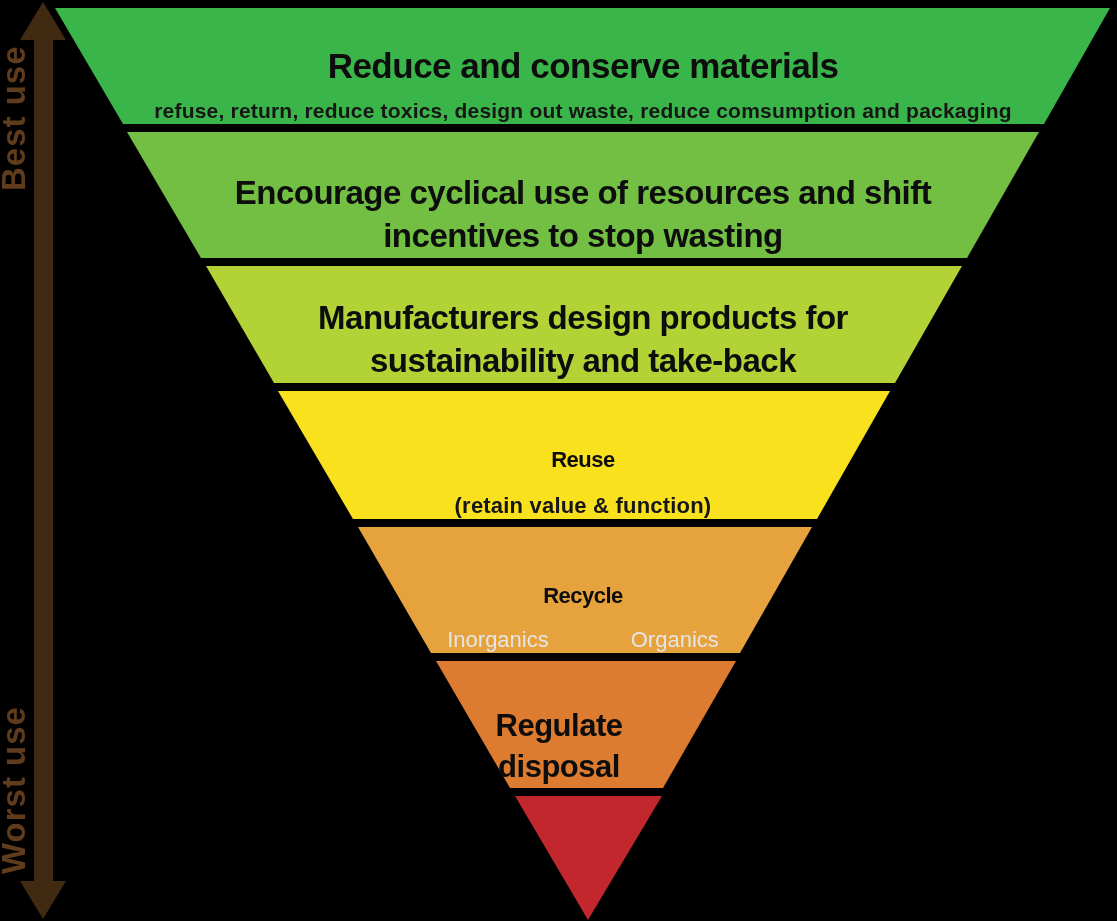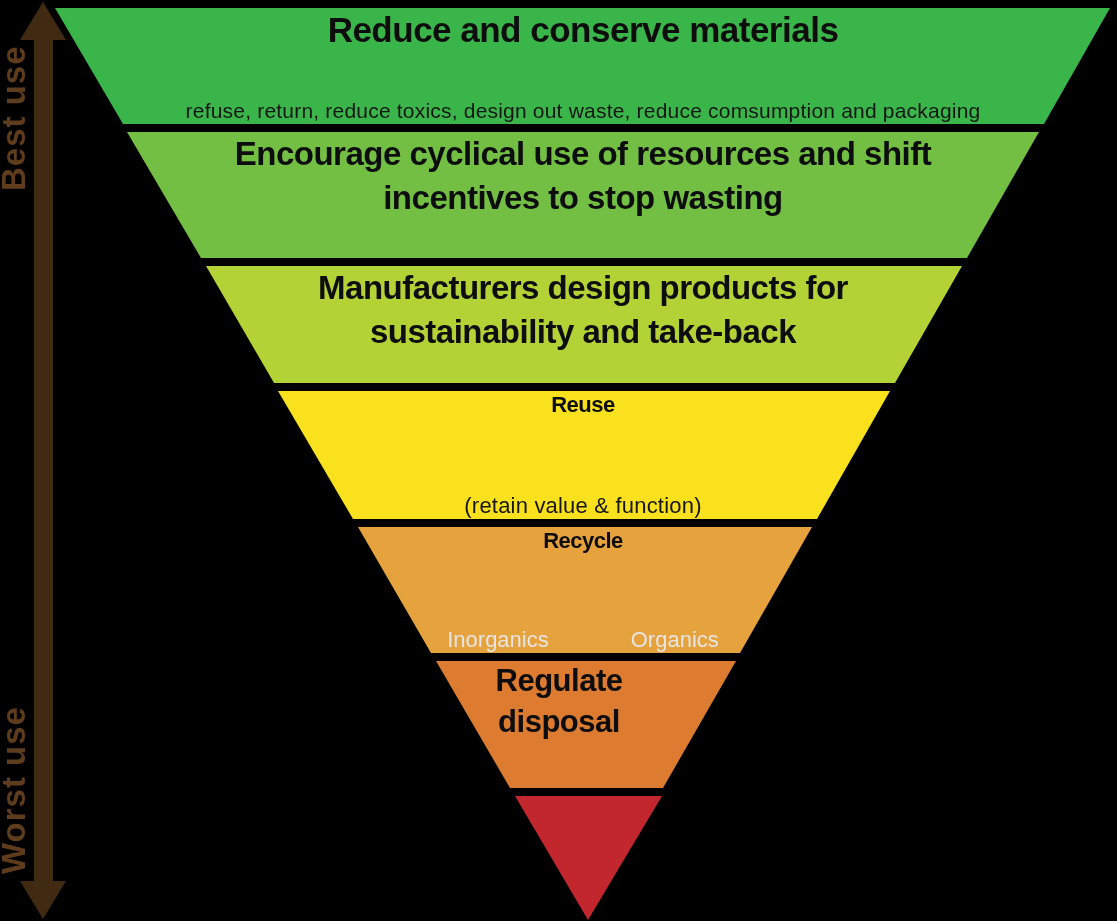--- a/index.html
+++ b/index.html
@@ -6,26 +6,26 @@
   #stage{
     position:relative;
     width:1117px;height:921px;
     background:#000;
     overflow:hidden;
     font-family:"Liberation Sans","DejaVu Sans",sans-serif;
   }
   #pyramid-svg{position:absolute;left:0;top:0;}
   .band-label{
     position:absolute;
-    display:flex;flex-direction:column;align-items:center;justify-content:space-between;
+    display:flex;flex-direction:column;align-items:center;justify-content:flex-end;
     text-align:center;color:#0d0d0d;line-height:1.25;
   }
   .band-title{font-weight:bold;font-size:22px;letter-spacing:-0.5px;}
   .band-title.two-line{font-size:33px;line-height:1.32;}
-  .band-sub{font-size:21px;font-weight:normal;color:#161616;margin-top:10px;letter-spacing:0.2px;}
+  .band-sub{font-size:21px;font-weight:bold;color:#161616;margin-top:10px;letter-spacing:0.2px;}
   .sublabel-row{display:flex;flex-direction:row;justify-content:center;gap:82px;margin-top:16px;}
   .sublabel-row span{font-size:22px;color:#e5e5e5;}
   .axis-text{
     position:absolute;
     writing-mode:vertical-rl;
     transform:rotate(180deg);
     font-weight:bold;font-size:33px;
     color:#5f3c1c;
     letter-spacing:1px;
     display:flex;align-items:center;justify-content:center;

